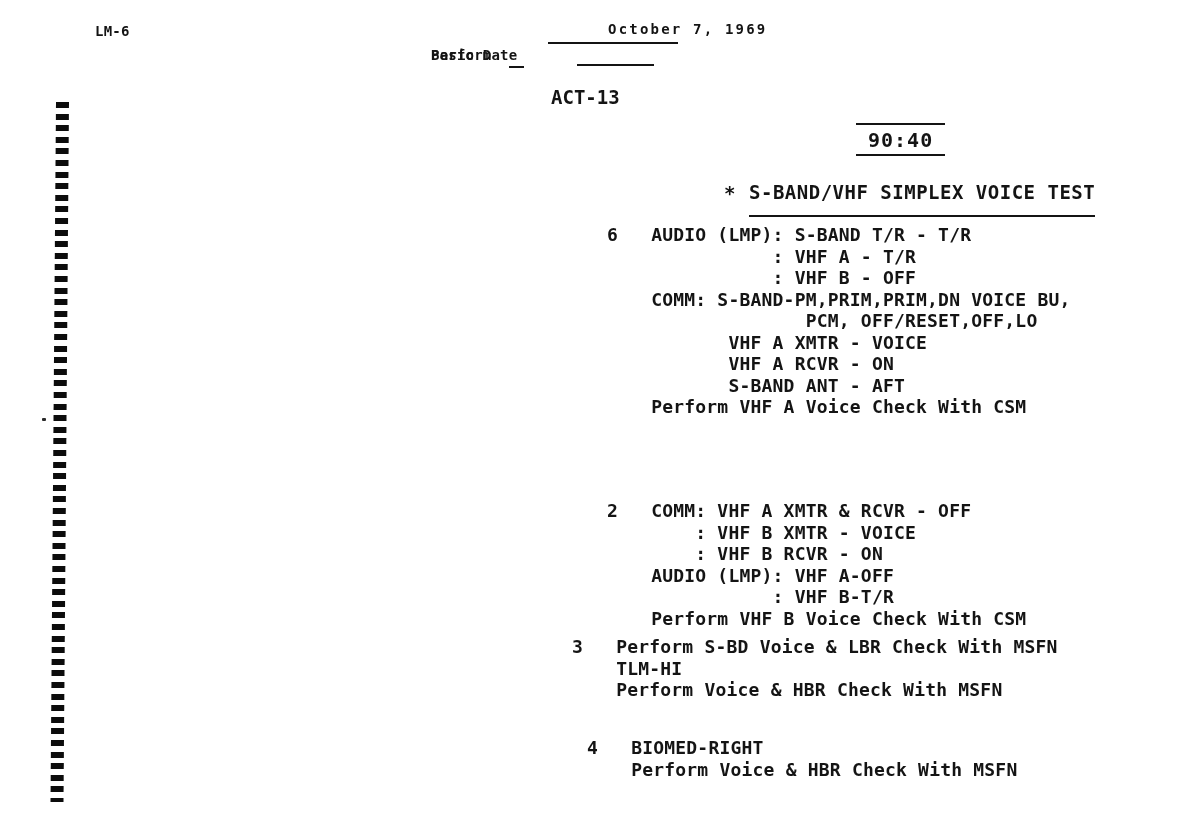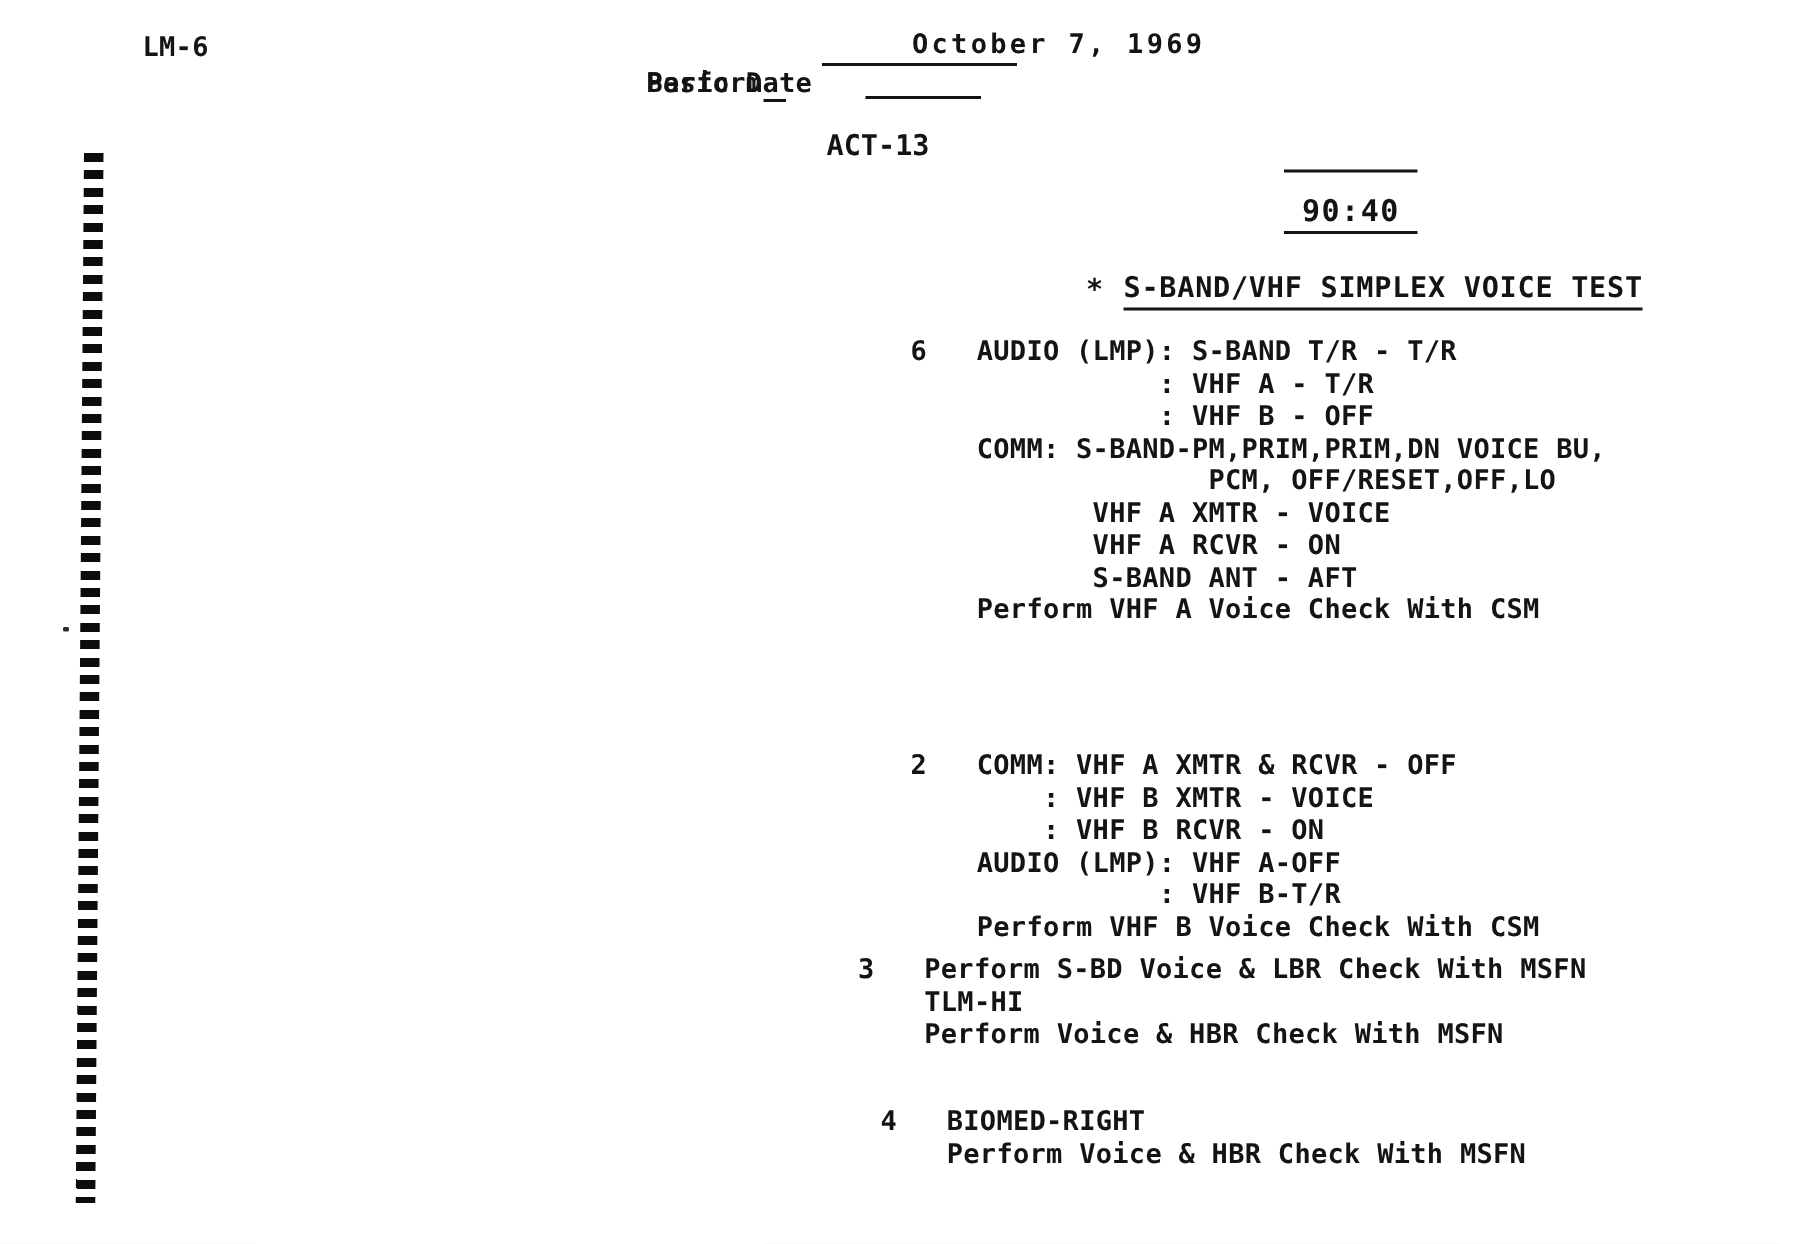--- a/index.html
+++ b/index.html
@@ -10,21 +10,21 @@
   .page {
     position: relative;
     width: 1201px;
     height: 829px;
     background: #ffffff;
     color: #141414;
     overflow: hidden;
     font-weight: 700;
   }
   .abs { position: absolute; }
-  .t18 { font-size: 18px; line-height: 21.5px; letter-spacing: 0.2px; }
+  .t18 { font-size: 14px; line-height: 21.5px; letter-spacing: 0.2px; }
   .t19 { font-size: 19px; line-height: 22px; }
   pre.step {
     margin: 0;
     font: inherit;
     font-size: 18px;
     line-height: 21.5px;
     white-space: pre;
     letter-spacing: 0.2px;
   }
   .fill-line { background: currentColor; height: 2px; }
@@ -33,30 +33,30 @@
     background: repeating-linear-gradient(
       to bottom,
       #0c0c0c 0px, #0c0c0c 6px,
       transparent 6px, transparent 11.6px
     );
     transform: rotate(0.45deg);
     transform-origin: top center;
   }
   .get-time {
     font-size: 20px;
-    padding: 13px 12px 2px 12px;
+    padding: 3px 12px 2px 12px;
     border-top: 2px solid currentColor;
     border-bottom: 2px solid currentColor;
     letter-spacing: 1px;
   }
   .section-title {
     font-size: 19px;
     letter-spacing: 0.5px;
     border-bottom: 2px solid currentColor;
-    padding-bottom: 2px;
+    padding-bottom: 12px;
   }
   .date-value { letter-spacing: 2.2px; }
   .artifact-dot {
     width: 4px; height: 3px;
     background: #2a2a2a;
     border-radius: 1px;
   }
 </style>
 </head>
 <body>

